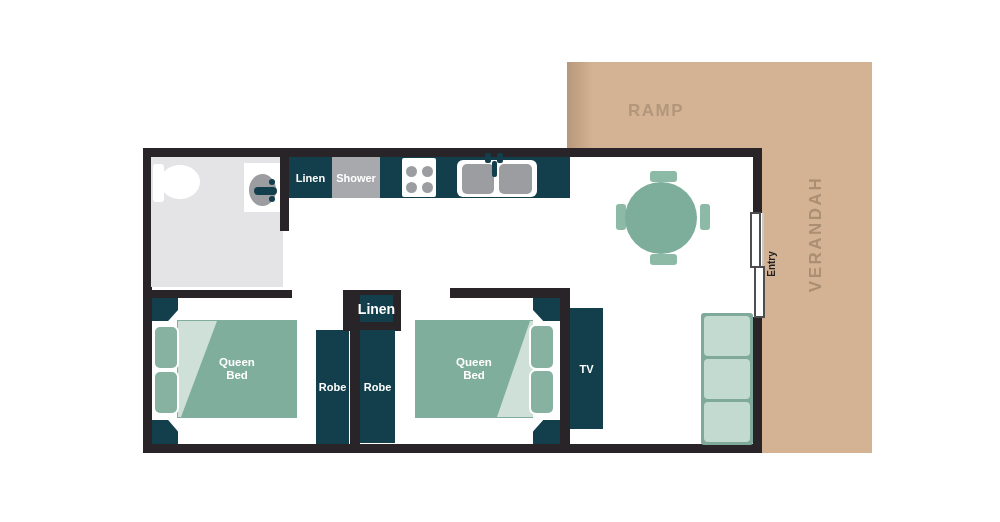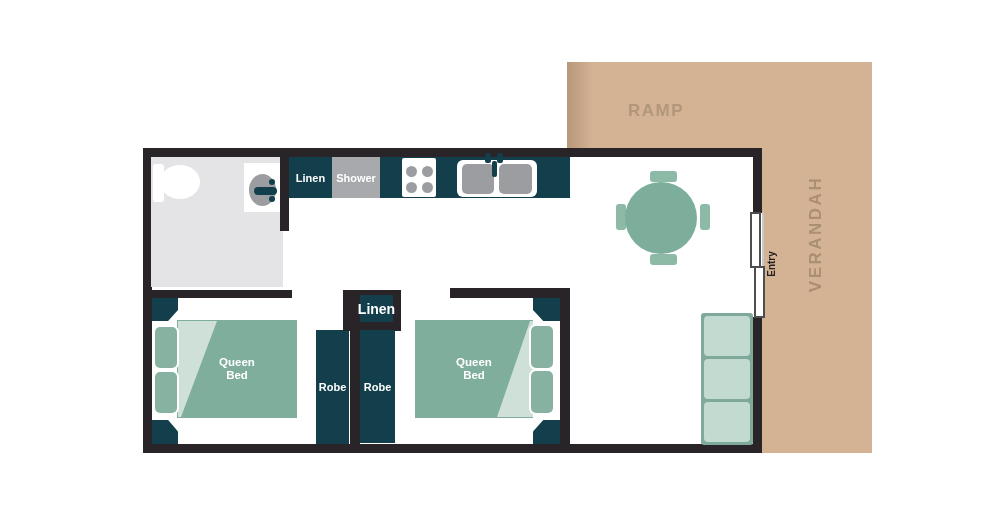--- a/index.html
+++ b/index.html
@@ -119,20 +119,23 @@
   <div class="abs pillow" style="left:531px;top:326px;width:22px;height:42px;"></div>
   <div class="abs pillow" style="left:531px;top:371px;width:22px;height:42px;"></div>
   <div class="abs bedside" style="left:533px;top:298px;width:27px;height:23px;
               clip-path:polygon(0 0,100% 0,100% 100%,38% 100%,0 52%);"></div>
   <div class="abs bedside" style="left:533px;top:420px;width:27px;height:24px;
               clip-path:polygon(38% 0,100% 0,100% 100%,0 100%,0 48%);"></div>
   <div class="abs lbl" style="left:415px;top:320px;width:118px;height:98px;font-size:11.5px;line-height:13px;">
     <span style="width:60px;">Queen Bed</span>
   </div>
 
+  <div class="abs teal lbl" style="left:570px;top:308px;width:33px;height:121px;">
+    <span>TV</span>
+  </div>
   <div class="abs" style="left:701px;top:313px;width:52px;height:132px;background:var(--couch-edge);
               border-radius:3px;display:flex;flex-direction:column;gap:3px;padding:3px;">
     <div class="cushion"></div>
     <div class="cushion"></div>
     <div class="cushion"></div>
   </div>
 
   <div class="abs" style="left:762px;top:213px;width:2px;height:104px;background:#c9c9ca;"></div>
   <div class="abs door-panel" style="left:750px;top:212px;width:11px;height:56px;"></div>
   <div class="abs door-panel" style="left:754px;top:266px;width:11px;height:52px;"></div>

